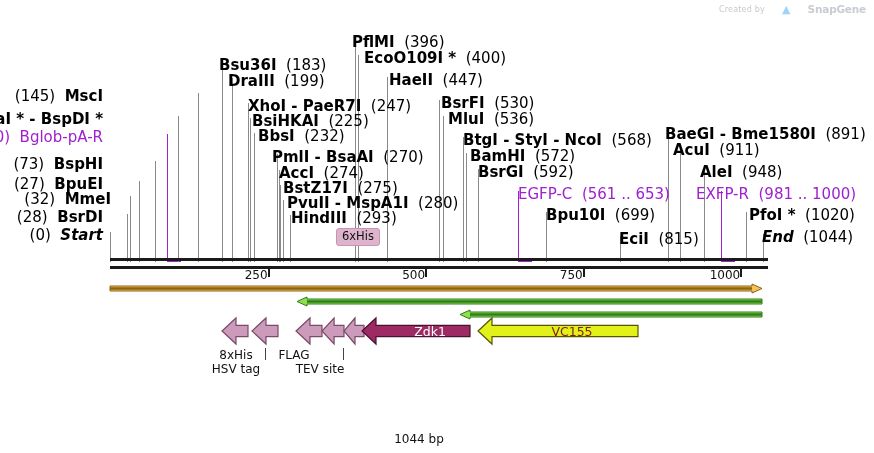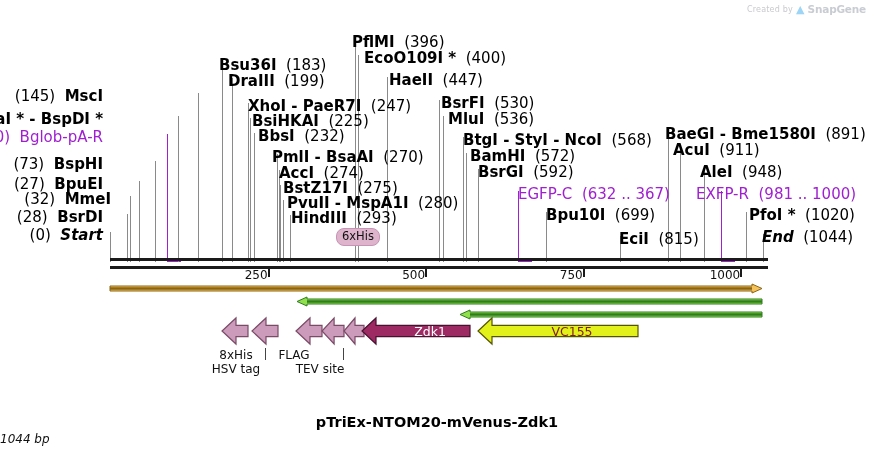--- a/index.html
+++ b/index.html
@@ -10,21 +10,21 @@
     font-family:"DejaVu Sans","Liberation Sans",sans-serif;
     position:relative;
     overflow:hidden;
     -webkit-font-smoothing:antialiased;
   }
   #map{position:absolute;left:0;top:0;width:874px;height:453px;}
 
   
   .watermark{
     position:absolute;right:8px;top:3px;
-    display:flex;align-items:center;gap:3px;
+    display:flex;align-items:center;gap:17px;
     font-size:8px;color:#c9c9cf;letter-spacing:.2px;
   }
   .wm-logo{color:#9ed4f5;font-size:11px;line-height:1;}
   .wm-brand{color:#c9ccd2;font-size:10.5px;font-weight:600;letter-spacing:-.2px;}
 
   
   .lbl{
     position:absolute;
     white-space:nowrap;
     font-size:15px;
@@ -73,22 +73,22 @@
   .fcap{position:absolute;font-size:12px;color:#111;white-space:nowrap;text-align:center;}
   .fcap.c{transform:translateX(-50%);}
   .fstem{position:absolute;background:#444;width:1px;}
 
   
   .title{
     position:absolute;left:0;width:874px;text-align:center;
     font-size:14.5px;font-weight:bold;color:#000;
   }
   .subtitle{
-    position:absolute;left:0;width:838px;text-align:left;
-    font-size:12px;color:#111;font-style:italic;
+    position:absolute;left:0;width:838px;text-align:center;
+    font-size:12px;color:#111;
   }
 </style>
 </head>
 <body>
 
 <div id="map">
 
   <div class="watermark">
     <span>Created by</span>
     <span class="wm-logo">▲</span>
@@ -155,21 +155,21 @@
       <div class="lbl" style="left: 287px; top: 197px;"><span class="nm">PvuII - MspA1I</span>&nbsp;&nbsp;<span class="pos">(280)</span></div>
       <div class="lbl" style="left: 291px; top: 212px;"><span class="nm">HindIII</span>&nbsp;&nbsp;<span class="pos">(293)</span></div>
       <div class="lbl" style="left: 352px; top: 36px;"><span class="nm">PflMI</span>&nbsp;&nbsp;<span class="pos">(396)</span></div>
       <div class="lbl" style="left: 364px; top: 52px;"><span class="nm">EcoO109I *</span>&nbsp;&nbsp;<span class="pos">(400)</span></div>
       <div class="lbl" style="left: 389px; top: 74px;"><span class="nm">HaeII</span>&nbsp;&nbsp;<span class="pos">(447)</span></div>
       <div class="lbl" style="left: 441px; top: 97px;"><span class="nm">BsrFI</span>&nbsp;&nbsp;<span class="pos">(530)</span></div>
       <div class="lbl" style="left: 448px; top: 113px;"><span class="nm">MluI</span>&nbsp;&nbsp;<span class="pos">(536)</span></div>
       <div class="lbl" style="left: 463px; top: 134px;"><span class="nm">BtgI - StyI - NcoI</span>&nbsp;&nbsp;<span class="pos">(568)</span></div>
       <div class="lbl" style="left: 470px; top: 150px;"><span class="nm">BamHI</span>&nbsp;&nbsp;<span class="pos">(572)</span></div>
       <div class="lbl" style="left: 478px; top: 166px;"><span class="nm">BsrGI</span>&nbsp;&nbsp;<span class="pos">(592)</span></div>
-      <div class="lbl primer" style="left: 518px; top: 188px;"><span class="nm">EGFP-C</span>&nbsp;&nbsp;<span class="pos">(632 .. 367)</span></div>
+      <div class="lbl primer" style="left: 518px; top: 188px;"><span class="nm">EGFP-C</span>&nbsp;&nbsp;<span class="pos">(561 .. 653)</span></div>
       <div class="lbl" style="left: 546px; top: 209px;"><span class="nm">Bpu10I</span>&nbsp;&nbsp;<span class="pos">(699)</span></div>
       <div class="lbl" style="left: 619px; top: 233px;"><span class="nm">EciI</span>&nbsp;&nbsp;<span class="pos">(815)</span></div>
       <div class="lbl" style="left: 665px; top: 128px;"><span class="nm">BaeGI - Bme1580I</span>&nbsp;&nbsp;<span class="pos">(891)</span></div>
       <div class="lbl" style="left: 673px; top: 144px;"><span class="nm">AcuI</span>&nbsp;&nbsp;<span class="pos">(911)</span></div>
       <div class="lbl" style="left: 700px; top: 166px;"><span class="nm">AleI</span>&nbsp;&nbsp;<span class="pos">(948)</span></div>
       <div class="lbl primer" style="left: 696px; top: 188px;"><span class="nm">EXFP-R</span>&nbsp;&nbsp;<span class="pos">(981 .. 1000)</span></div>
       <div class="lbl" style="left: 749px; top: 209px;"><span class="nm">PfoI *</span>&nbsp;&nbsp;<span class="pos">(1020)</span></div>
       <div class="lbl" style="left: 762px; top: 231px;"><span class="nm ital">End</span>&nbsp;&nbsp;<span class="pos">(1044)</span></div>
     </div>
 
@@ -179,21 +179,21 @@
       <div class="tick" style="left: 267.567px; top: 269px;"></div>
       <div class="ticklbl" style="left: 267.567px; top: 268px; text-align: right;">250</div>
       <div class="tick" style="left: 425.134px; top: 269px;"></div>
       <div class="ticklbl" style="left: 425.134px; top: 268px;">500</div>
       <div class="tick" style="left: 582.701px; top: 269px;"></div>
       <div class="ticklbl" style="left: 582.701px; top: 268px;">750</div>
       <div class="tick" style="left: 740.268px; top: 269px;"></div>
       <div class="ticklbl" style="left: 740.268px; top: 268px;">1000</div>
     </div>
 
-  <div class="badge" id="badge" style="left: 336px; top: 228px; border-radius: 8px;">6xHis</div>
+  <div class="badge" id="badge" style="left: 336px; top: 228px;">6xHis</div>
 
   <div id="tracks">
       <div class="track" style="left: 110px; top: 284px; width: 652px;">
         <svg width="652" height="9" viewBox="0 0 652 9">
           <polygon points="0,2 642,2 642,0 652,4.5 642,9 642,7 0,7" fill="#f5c15a" stroke="#8a6512" stroke-width="1"></polygon>
           <line x1="0" x2="642" y1="4.5" y2="4.5" stroke="#8a6512" stroke-width="2.4"></line>
         </svg>
       </div>
       <div class="track" style="left: 297px; top: 297px; width: 465px;">
         <svg width="465" height="9" viewBox="0 0 465 9">
@@ -250,15 +250,14 @@
     </div>
   <div id="captions">
       <div class="fcap c" style="left: 236px; top: 348px;">8xHis</div>
       <div class="fcap c" style="left: 236px; top: 362px;">HSV tag</div>
       <div class="fcap c" style="left: 294px; top: 348px;">FLAG</div>
       <div class="fcap c" style="left: 320px; top: 362px;">TEV site</div>
       <div class="fstem" style="left: 265px; top: 348px; height: 12px;"></div>
       <div class="fstem" style="left: 343px; top: 348px; height: 12px;"></div>
     </div>
 
-  <div class="title" style="top:414px">pTriEx-NTOM20-mVenus-Zdk1</div>
   <div class="subtitle" style="top:432px">1044 bp</div>
 </div>
 
 </body></html>

